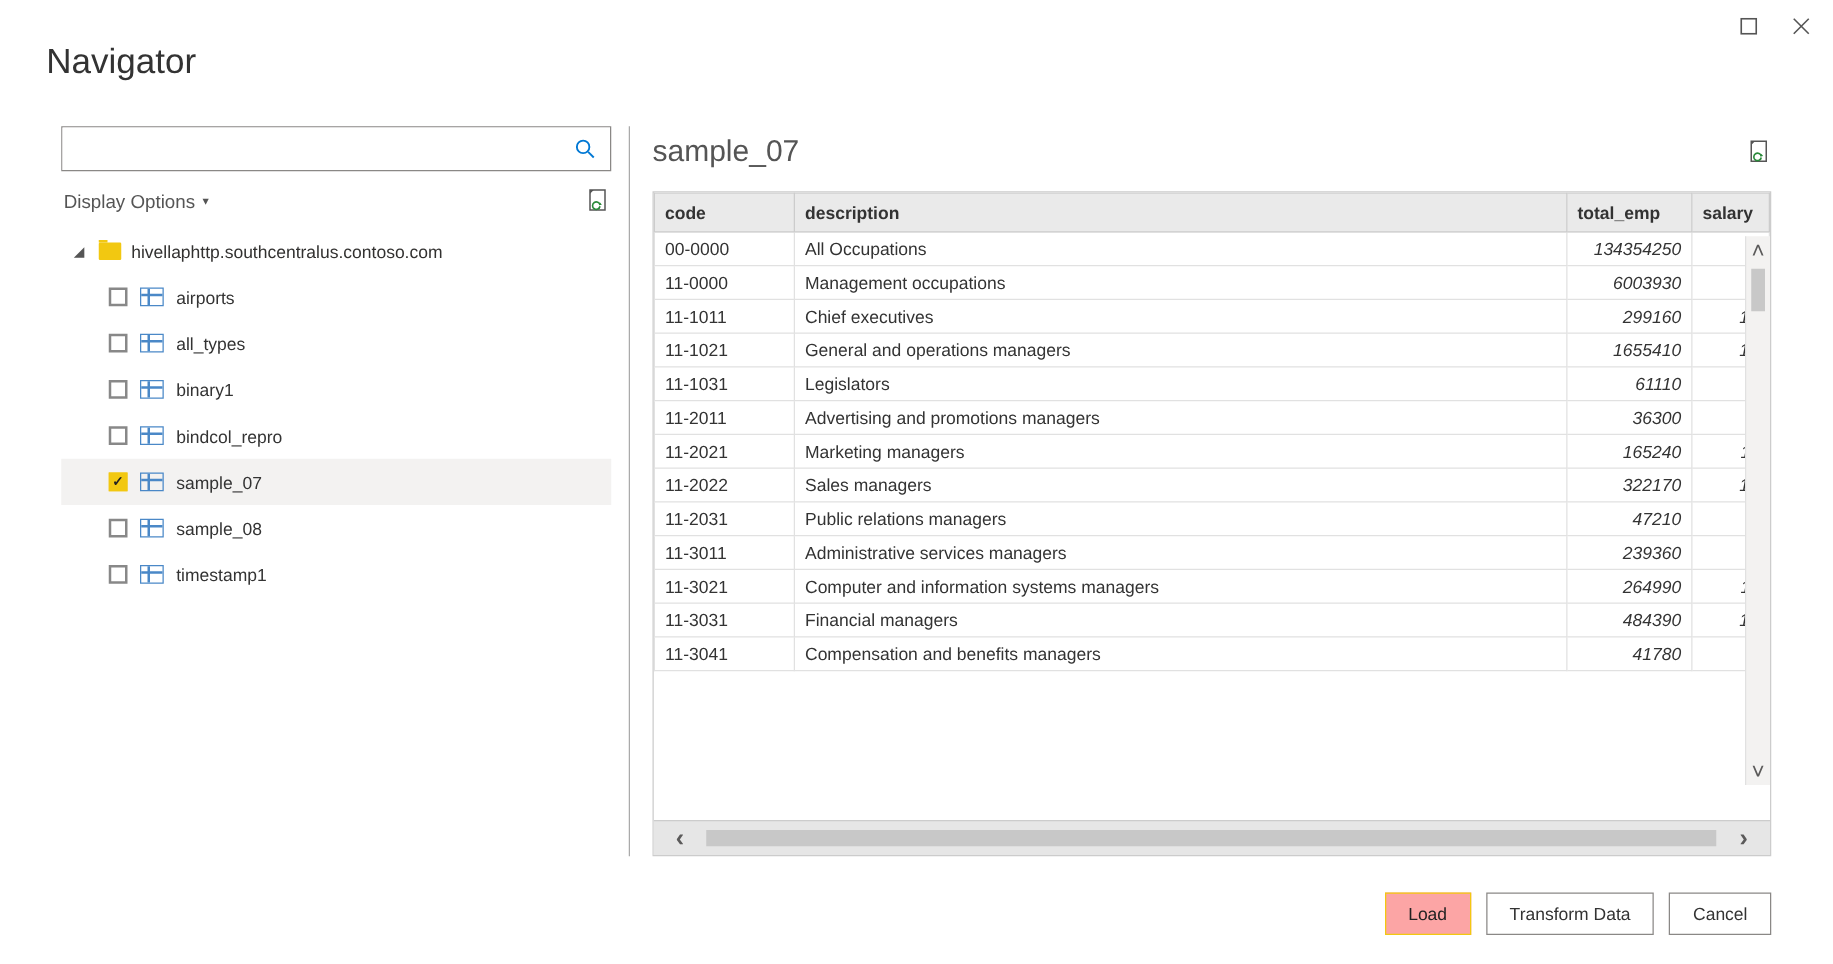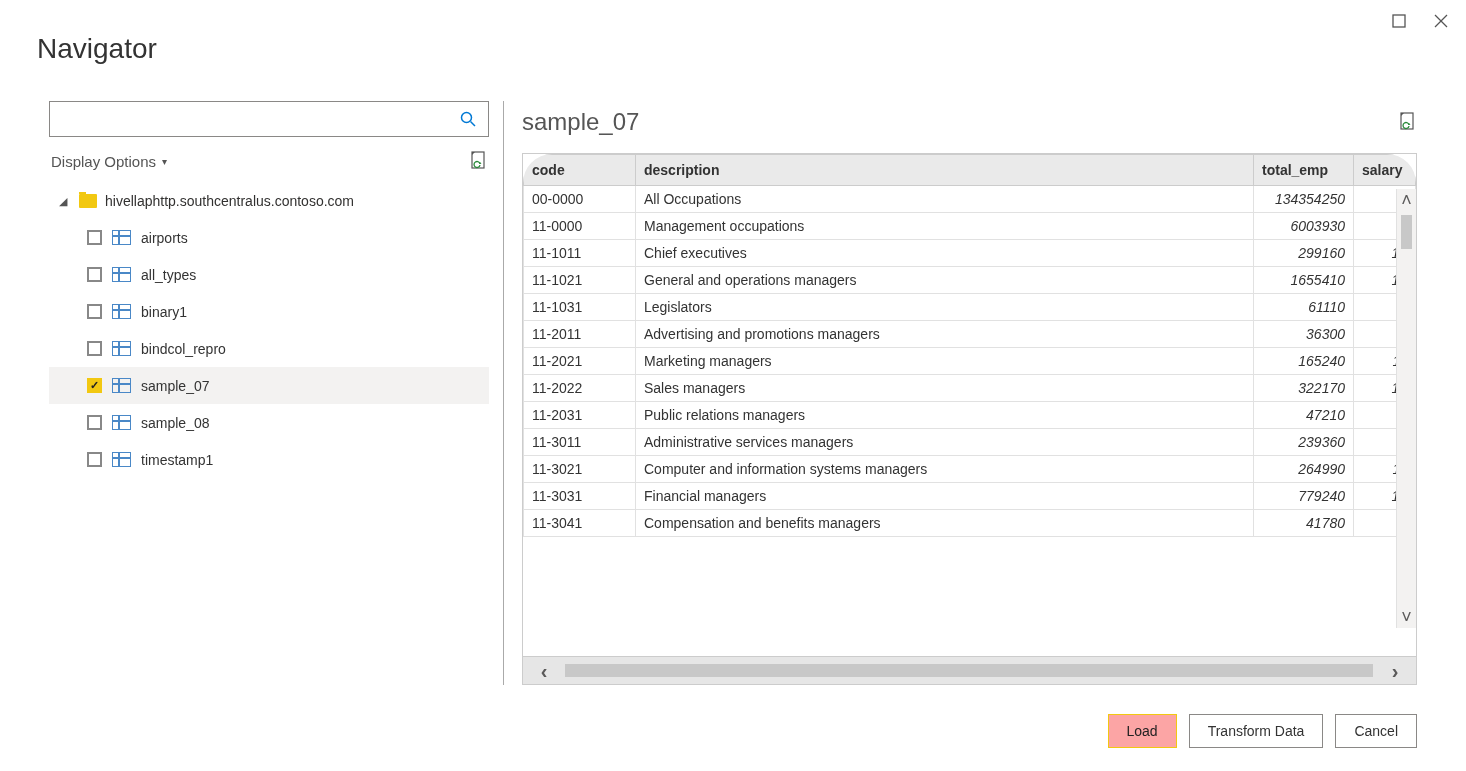--- a/index.html
+++ b/index.html
@@ -394,21 +394,21 @@
           <svg width="17" height="20" viewBox="0 0 17 20">
               <rect x="2" y="1" width="12" height="16" fill="none" stroke="#555" stroke-width="1.2"></rect>
               <path d="M2 1 L2 4 L5 1 Z" fill="#555"></path>
               <path d="M10 14 a3 3 0 1 1 0 -1" fill="none" stroke="#2a8a3a" stroke-width="1.3"></path>
               <path d="M10 11 l1.5 1.8 l-2.2 0.3 z" fill="#2a8a3a"></path>
             </svg>
         </div>
       </div>
 
       <div class="grid-wrap">
-        <div style="flex:1; overflow:hidden; position:relative;border-radius:29px;">
+        <div style="flex:1; overflow:hidden; position:relative;">
           <table class="grid">
             <thead>
               <tr>
                 <th class="col-code">code</th>
                 <th class="col-desc">description</th>
                 <th class="col-total">total_emp</th>
                 <th class="col-salary">salary</th>
               </tr>
             </thead>
             <tbody id="grid-body">
@@ -474,21 +474,21 @@
                 </tr>
                 <tr>
                   <td>11-3021</td>
                   <td>Computer and information systems managers</td>
                   <td class="num">264990</td>
                   <td class="num">11</td>
                 </tr>
                 <tr>
                   <td>11-3031</td>
                   <td>Financial managers</td>
-                  <td class="num">779240</td>
+                  <td class="num">484390</td>
                   <td class="num">10</td>
                 </tr>
                 <tr>
                   <td>11-3041</td>
                   <td>Compensation and benefits managers</td>
                   <td class="num">41780</td>
                   <td class="num">8</td>
                 </tr>
               </tbody>
           </table>

